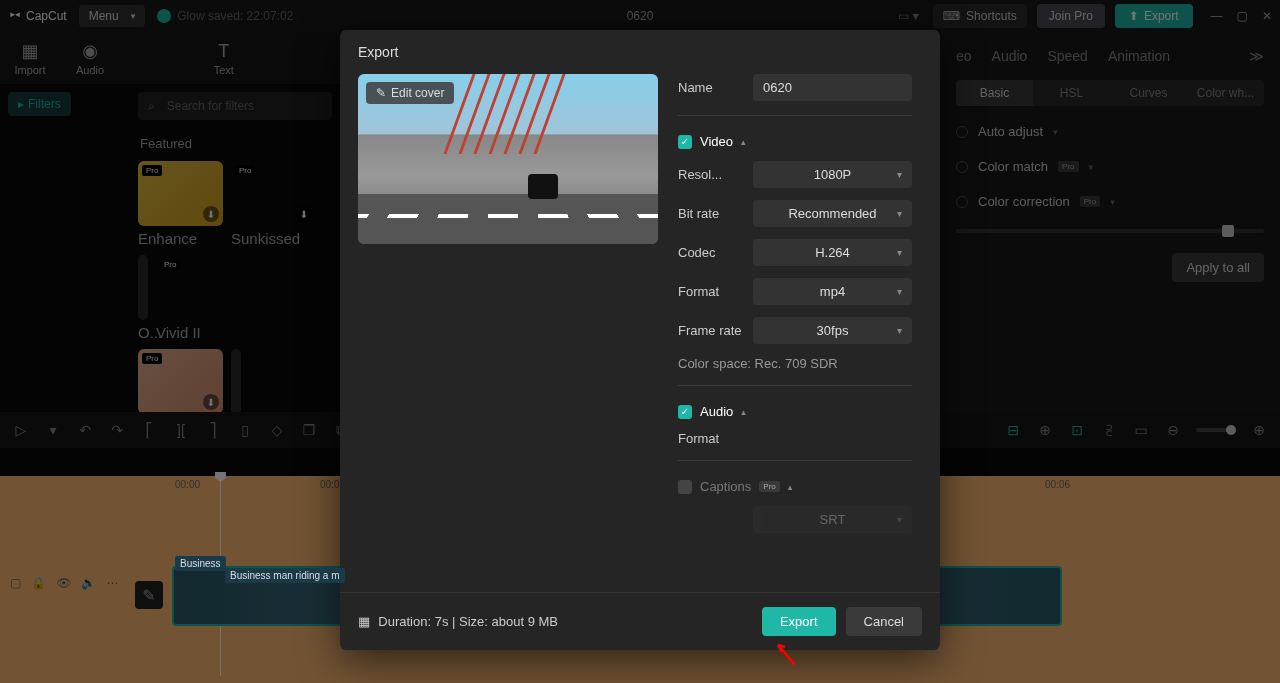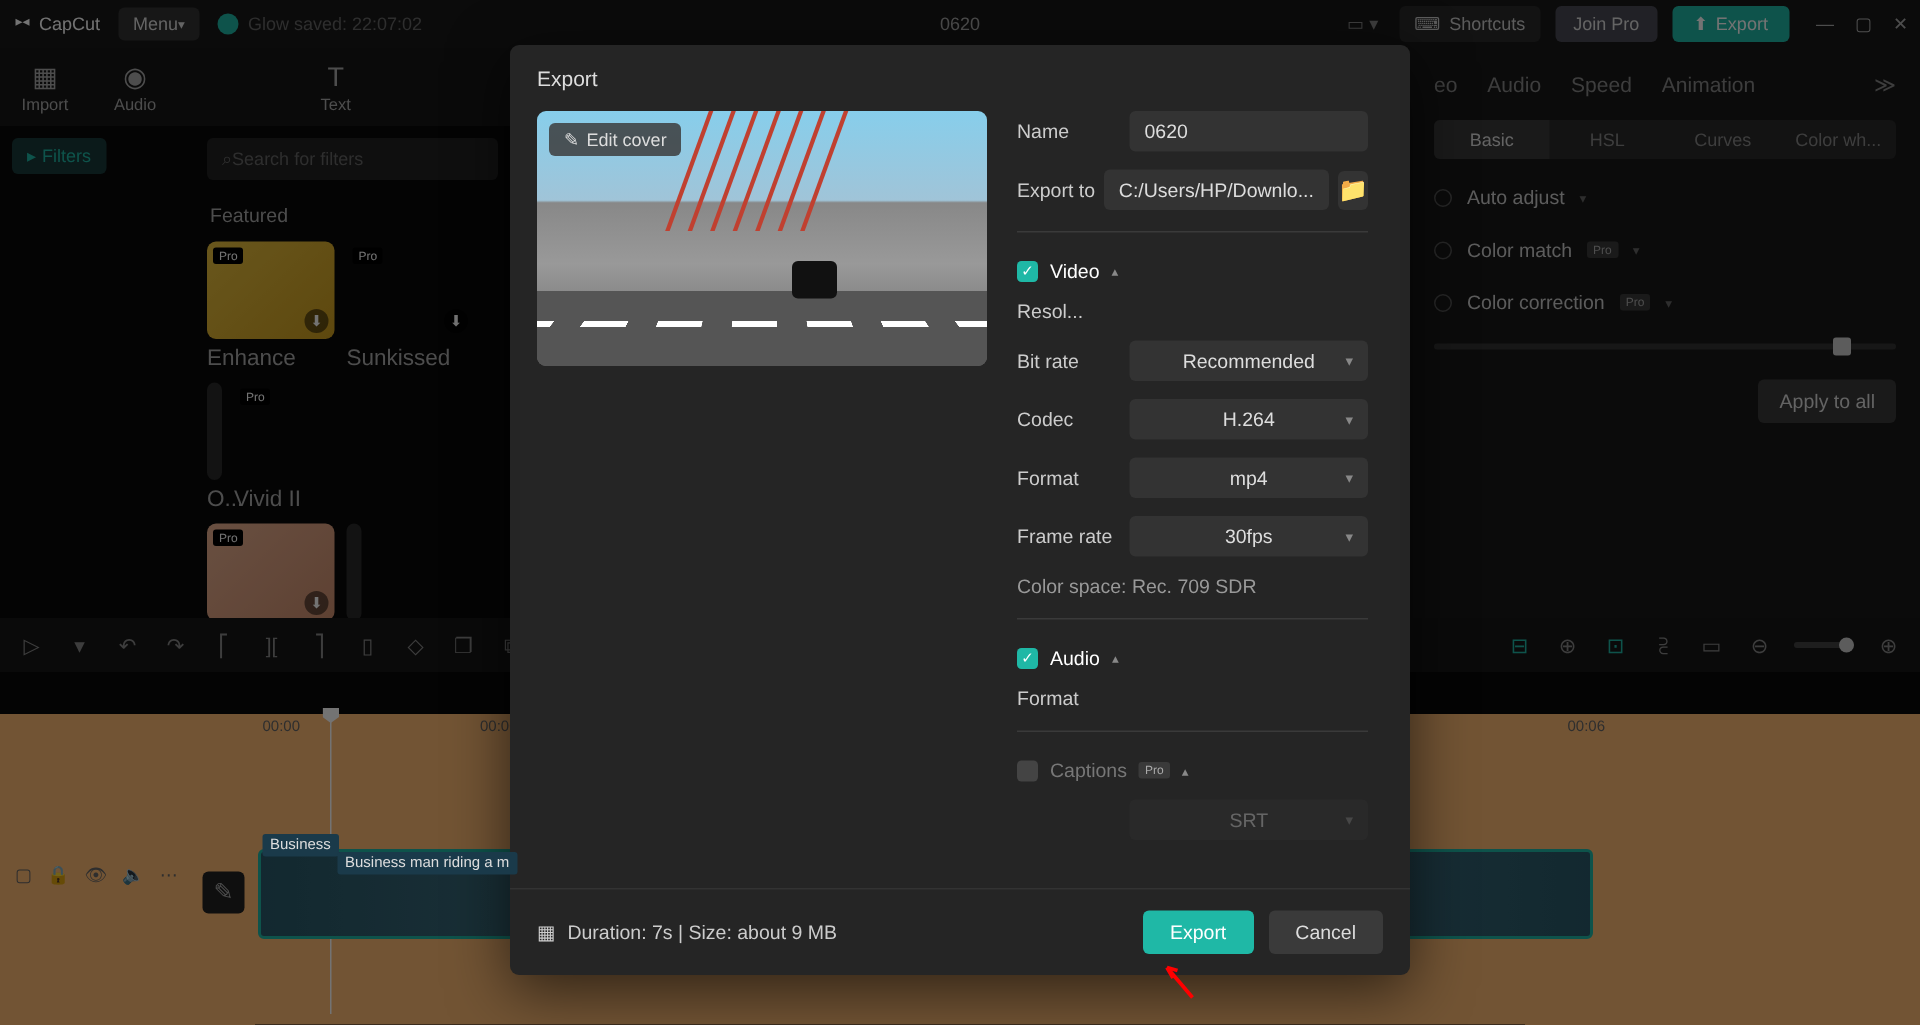--- a/index.html
+++ b/index.html
@@ -2,21 +2,21 @@
 <html><head>
 <meta charset="utf-8">
 <style>
 * { margin: 0; padding: 0; box-sizing: border-box; font-family: -apple-system, BlinkMacSystemFont, "Segoe UI", Arial, sans-serif; }
 body { background: #0a0a0a; width: 1280px; height: 683px; overflow: hidden; color: #ccc; position: relative; }
 
 
 .topbar { height: 32px; background: #1a1a1a; display: flex; align-items: center; padding: 0 8px; gap: 12px; font-size: 12px; }
 .logo { display: flex; align-items: center; gap: 4px; color: #fff; font-weight: 500; }
 .logo svg { width: 14px; height: 14px; }
-.menu-btn { background: #333; padding: 4px 10px; border-radius: 4px; color: #ddd; cursor: pointer; display: flex; align-items: center; gap: 0; text-align: center; }
+.menu-btn { background: #333; padding: 4px 10px; border-radius: 4px; color: #ddd; cursor: pointer; display: flex; align-items: center; gap: 12px; text-align: center; }
 .autosave { color: #666; display: flex; align-items: center; gap: 6px; }
 .autosave-dot { width: 14px; height: 14px; border-radius: 50%; background: #1fb8a6; display: inline-block; }
 .title-center { position: absolute; left: 50%; transform: translateX(-50%); color: #aaa; }
 .top-right { margin-left: auto; display: flex; align-items: center; gap: 10px; }
 .ratio-icon { color: #888; padding: 4px; }
 .shortcuts-btn { background: #2a2a2a; padding: 5px 10px; border-radius: 4px; color: #ccc; display: flex; align-items: center; gap: 6px; }
 .joinpro-btn { background: #4a4a55; padding: 5px 12px; border-radius: 4px; color: #ddd; font-weight: 500; }
 .export-btn-top { background: #1fb8a6; padding: 5px 14px; border-radius: 4px; color: #fff; font-weight: 500; display: flex; align-items: center; gap: 5px; }
 .win-controls { display: flex; gap: 14px; color: #aaa; margin-left: 8px; }
 
@@ -29,21 +29,21 @@
 .tool-tab .ic { font-size: 18px; display: block; margin-bottom: 2px; }
 
 .second-tools { position: absolute; top: 0; left: 120px; right: 340px; height: 52px; display: flex; align-items: center; gap: 20px; background: #181818; padding-left: 10px; }
 
 
 .filters-side { position: absolute; top: 52px; left: 0; width: 120px; padding: 8px; }
 .filters-pill { background: #1a3a3a; color: #1fb8a6; padding: 5px 10px; border-radius: 4px; font-size: 12px; display: inline-flex; align-items: center; gap: 4px; }
 
 
 .filters-area { position: absolute; top: 52px; left: 130px; width: 210px; padding: 8px; }
-.search-filters { background: #222; border-radius: 4px; padding: 7px 10px; color: #666; font-size: 12px; display: flex; align-items: center; gap: 0; }
+.search-filters { background: #222; border-radius: 4px; padding: 7px 10px; color: #666; font-size: 12px; display: flex; align-items: center; gap: 12px; }
 .featured-label { color: #aaa; font-size: 13px; margin: 16px 0 10px 2px; }
 .filter-grid { display: flex; flex-wrap: wrap; gap: 8px; }
 .filter-card { width: 85px; }
 .filter-thumb { width: 85px; height: 65px; background: #2a2a2a; border-radius: 6px; position: relative; overflow: hidden; }
 .filter-thumb.yellow { background: linear-gradient(135deg, #e8c040, #d0a020); }
 .filter-thumb.dark { background: #0a0a0a; }
 .filter-thumb.skin { background: linear-gradient(135deg, #e8b090, #d09070); }
 .pro-badge { position: absolute; top: 4px; left: 4px; background: #000; color: #fff; font-size: 8px; padding: 1px 4px; border-radius: 2px; }
 .dl-icon { position: absolute; bottom: 4px; right: 4px; width: 16px; height: 16px; background: rgba(0,0,0,0.5); border-radius: 50%; display: flex; align-items: center; justify-content: center; color: #fff; font-size: 10px; }
 .filter-name { color: #aaa; font-size: 15px; margin-top: 4px; }
@@ -321,38 +321,30 @@
           <span>✎</span>
           <span>Edit cover</span>
         </div>
       </div>
     </div>
     <div class="ed-right">
       <div class="ed-field">
         <div class="ed-label">Name</div>
         <div class="ed-input">0620</div>
       </div>
-      <div class="ed-field">
-        <div class="ed-label">Export to</div>
-        <div class="ed-input path">
-            <span>C:/Users/HP/Downlo...</span>
-          </div>
-        <div class="folder-btn">
-            <span>📁</span>
-          </div>
-      </div>
       <div class="ed-divider"></div>
 
       <div class="ed-section">
         <span class="ed-check">✓</span>
         <span>Video</span>
         <span class="chev">▴</span>
       </div>
       <div class="ed-field">
         <div class="ed-label">Resol...</div>
+        <div class="ed-input select">1080P</div>
       </div>
       <div class="ed-field">
         <div class="ed-label">Bit rate</div>
         <div class="ed-input select">Recommended</div>
       </div>
       <div class="ed-field">
         <div class="ed-label">Codec</div>
         <div class="ed-input select">H.264</div>
       </div>
       <div class="ed-field">

